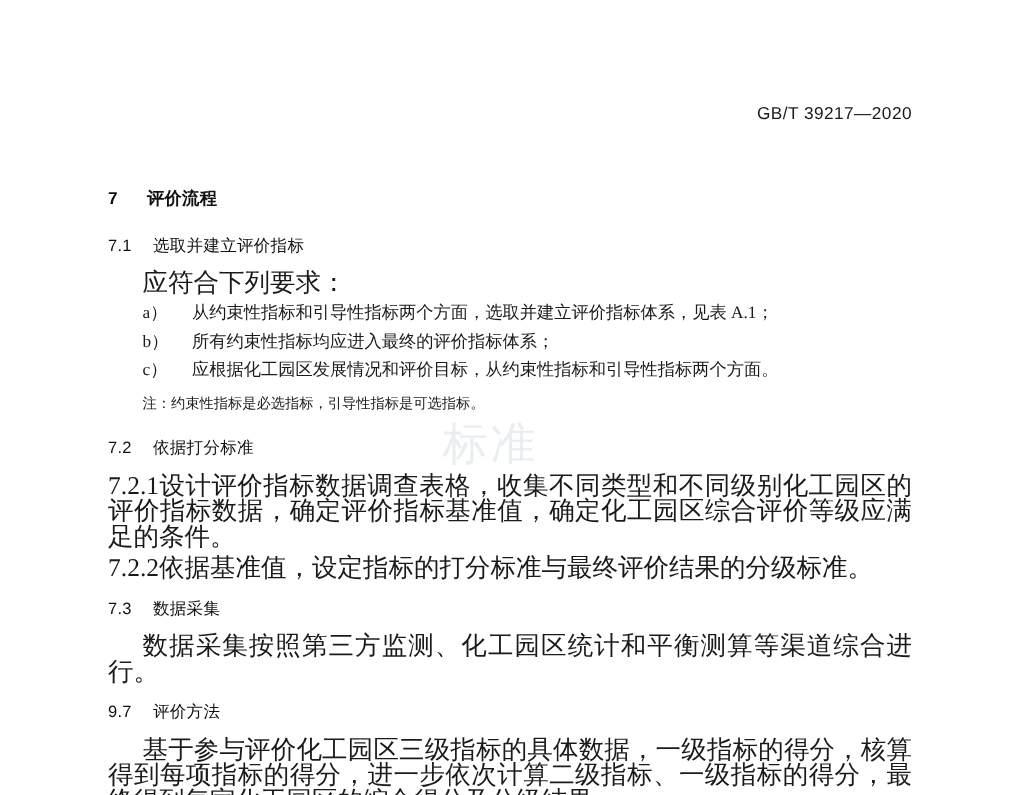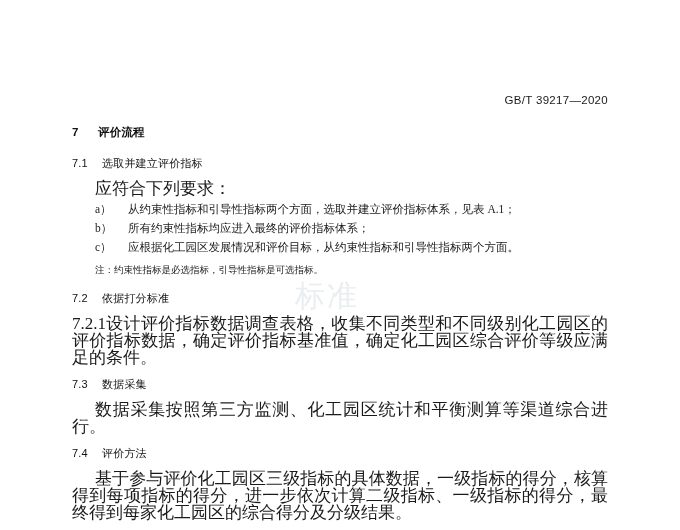--- a/index.html
+++ b/index.html
@@ -16,21 +16,21 @@
     position: relative;
   }
   .page {
     position: relative;
     width: 680px;
     height: 530px;
     box-sizing: border-box;
   }
   .header-std {
     position: absolute;
-    top: 94px;
+    top: 70px;
     right: 72px;
     font-family: "Liberation Sans", "DejaVu Sans", sans-serif;
     font-size: 11.5px;
     letter-spacing: 0.3px;
     color: #1a1a1a;
     white-space: nowrap;
     padding-left: 24px;
   }
   .content {
     position: absolute;
@@ -162,30 +162,33 @@
       </p>
     </div>
 
     <div class="block-tight">
       <div class="h2">
         <span class="num">7.2</span><span>依据打分标准</span>
       </div>
       <p class="para hang">
         <span class="lbl" style="width:34px">7.2.1</span><span>设计评价指标数据调查表格，收集不同类型和不同级别化工园区的评价指标数据，确定评价指标基准值，确定化工园区综合评价等级应满足的条件。</span>
       </p>
+      <p class="para hang">
+        <span class="lbl" style="width:34px">7.2.2</span><span>依据基准值，设定指标的打分标准与最终评价结果的分级标准。</span>
+      </p>
     </div>
 
     <div class="block-tight">
       <div class="h2">
         <span class="num">7.3</span><span>数据采集</span>
       </div>
       <p class="para indent">数据采集按照第三方监测、化工园区统计和平衡测算等渠道综合进行。</p>
     </div>
 
     <div class="block-tight">
       <div class="h2">
-        <span class="num">7.4</span><span>评价方法</span>
+        <span class="num">9.7</span><span>评价方法</span>
       </div>
       <p class="para indent">基于参与评价化工园区三级指标的具体数据，一级指标的得分，核算得到每项指标的得分，进一步依次计算二级指标、一级指标的得分，最终得到每家化工园区的综合得分及分级结果。</p>
     </div>
 
   </div>
 </div>
 
 </body></html>

